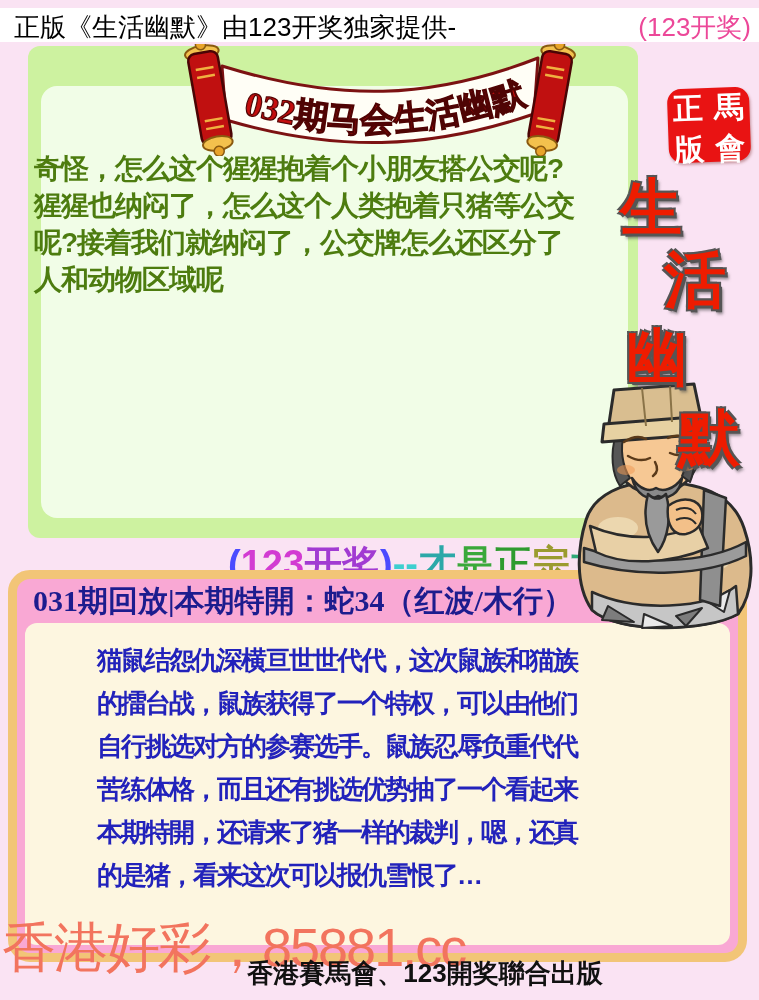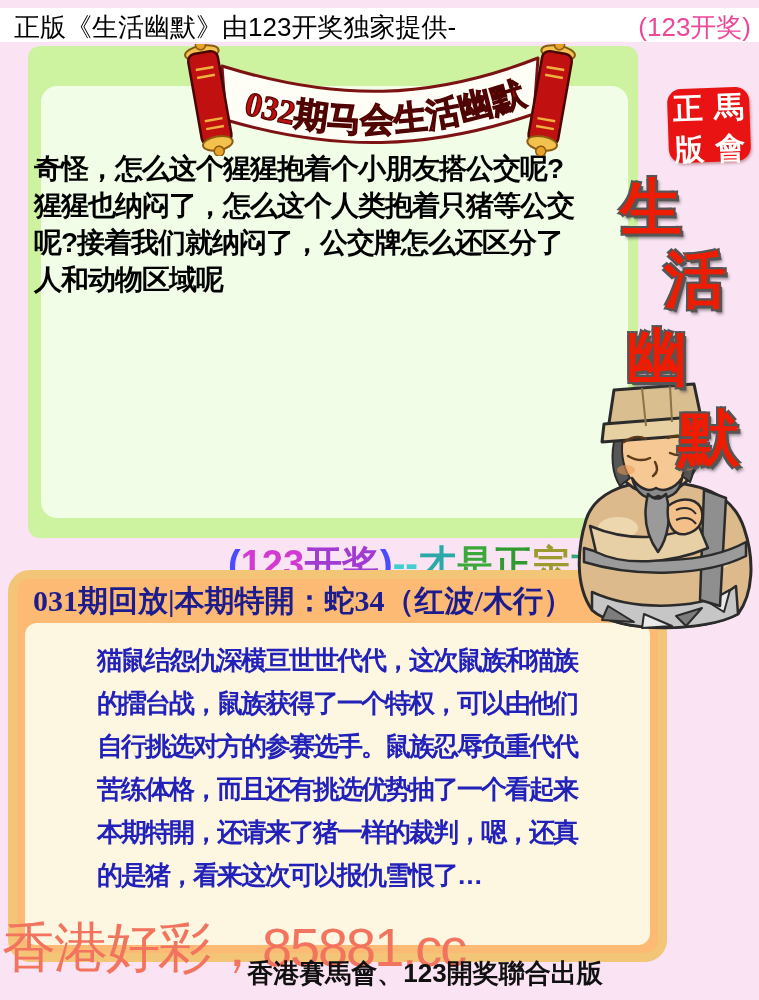--- a/index.html
+++ b/index.html
@@ -6,26 +6,26 @@
   .stage{position:relative;width:759px;height:1000px;background:#fae3f3;overflow:hidden;
          font-family:"Liberation Sans",sans-serif;}
   
   .top-bar{position:absolute;left:0;top:8px;width:759px;height:34px;background:#ffffff;z-index:2;}
   .top-bar .tleft{position:absolute;left:14px;top:2px;font-size:26px;color:#000;white-space:nowrap;text-align:right;}
   .top-bar .tright{position:absolute;right:8px;top:2px;font-size:26px;color:#ec4899;white-space:nowrap;}
   
   .green-box{position:absolute;left:28px;top:46px;width:610px;height:492px;background:#cdf2a0;border-radius:12px;z-index:1;}
   .green-inner{position:absolute;left:13px;top:40px;right:10px;bottom:20px;background:#f1fde7;border-radius:16px;}
   .joke-text{position:absolute;left:6px;top:104px;width:600px;font-size:28px;line-height:37px;
-             font-weight:700;color:#000000;white-space:pre-line;letter-spacing:-1px;}
+             font-weight:700;color:#4d7c0f;white-space:pre-line;letter-spacing:-1px;}
   .scroll-wrap{position:absolute;left:138px;top:44px;z-index:3;}
   
   .slogan{position:absolute;left:228px;top:539px;font-size:38px;font-weight:700;white-space:nowrap;z-index:2;}
   
-  .orange-box{position:absolute;left:8px;top:570px;width:659px;height:392px;background:#fdba74;
+  .orange-box{position:absolute;left:8px;top:570px;width:739px;height:392px;background:#f9a8d4;
               border:9px solid #f2c577;border-radius:22px;box-sizing:border-box;z-index:2;}
   .recap-header{position:absolute;left:16px;top:2px;font-size:30px;font-weight:700;
                 font-family:"Liberation Serif",serif;color:#1c1c8e;white-space:nowrap;}
   .orange-inner{position:absolute;left:8px;right:8px;top:44px;bottom:8px;background:#fdf6e0;border-radius:12px;}
   .recap-body{position:absolute;left:80px;top:60px;width:580px;font-size:26px;line-height:43px;
               font-weight:700;color:#2222bb;white-space:pre-line;letter-spacing:-2px;}
   
   .seal{position:absolute;left:668px;top:88px;width:82px;height:74px;background:#e91313;border-radius:14px;
         transform:rotate(-2deg);z-index:3;display:grid;grid-template-columns:1fr 1fr;place-items:center;
         color:#fff;font-weight:700;font-size:30px;box-shadow:1px 2px 3px rgba(120,30,30,.4);

